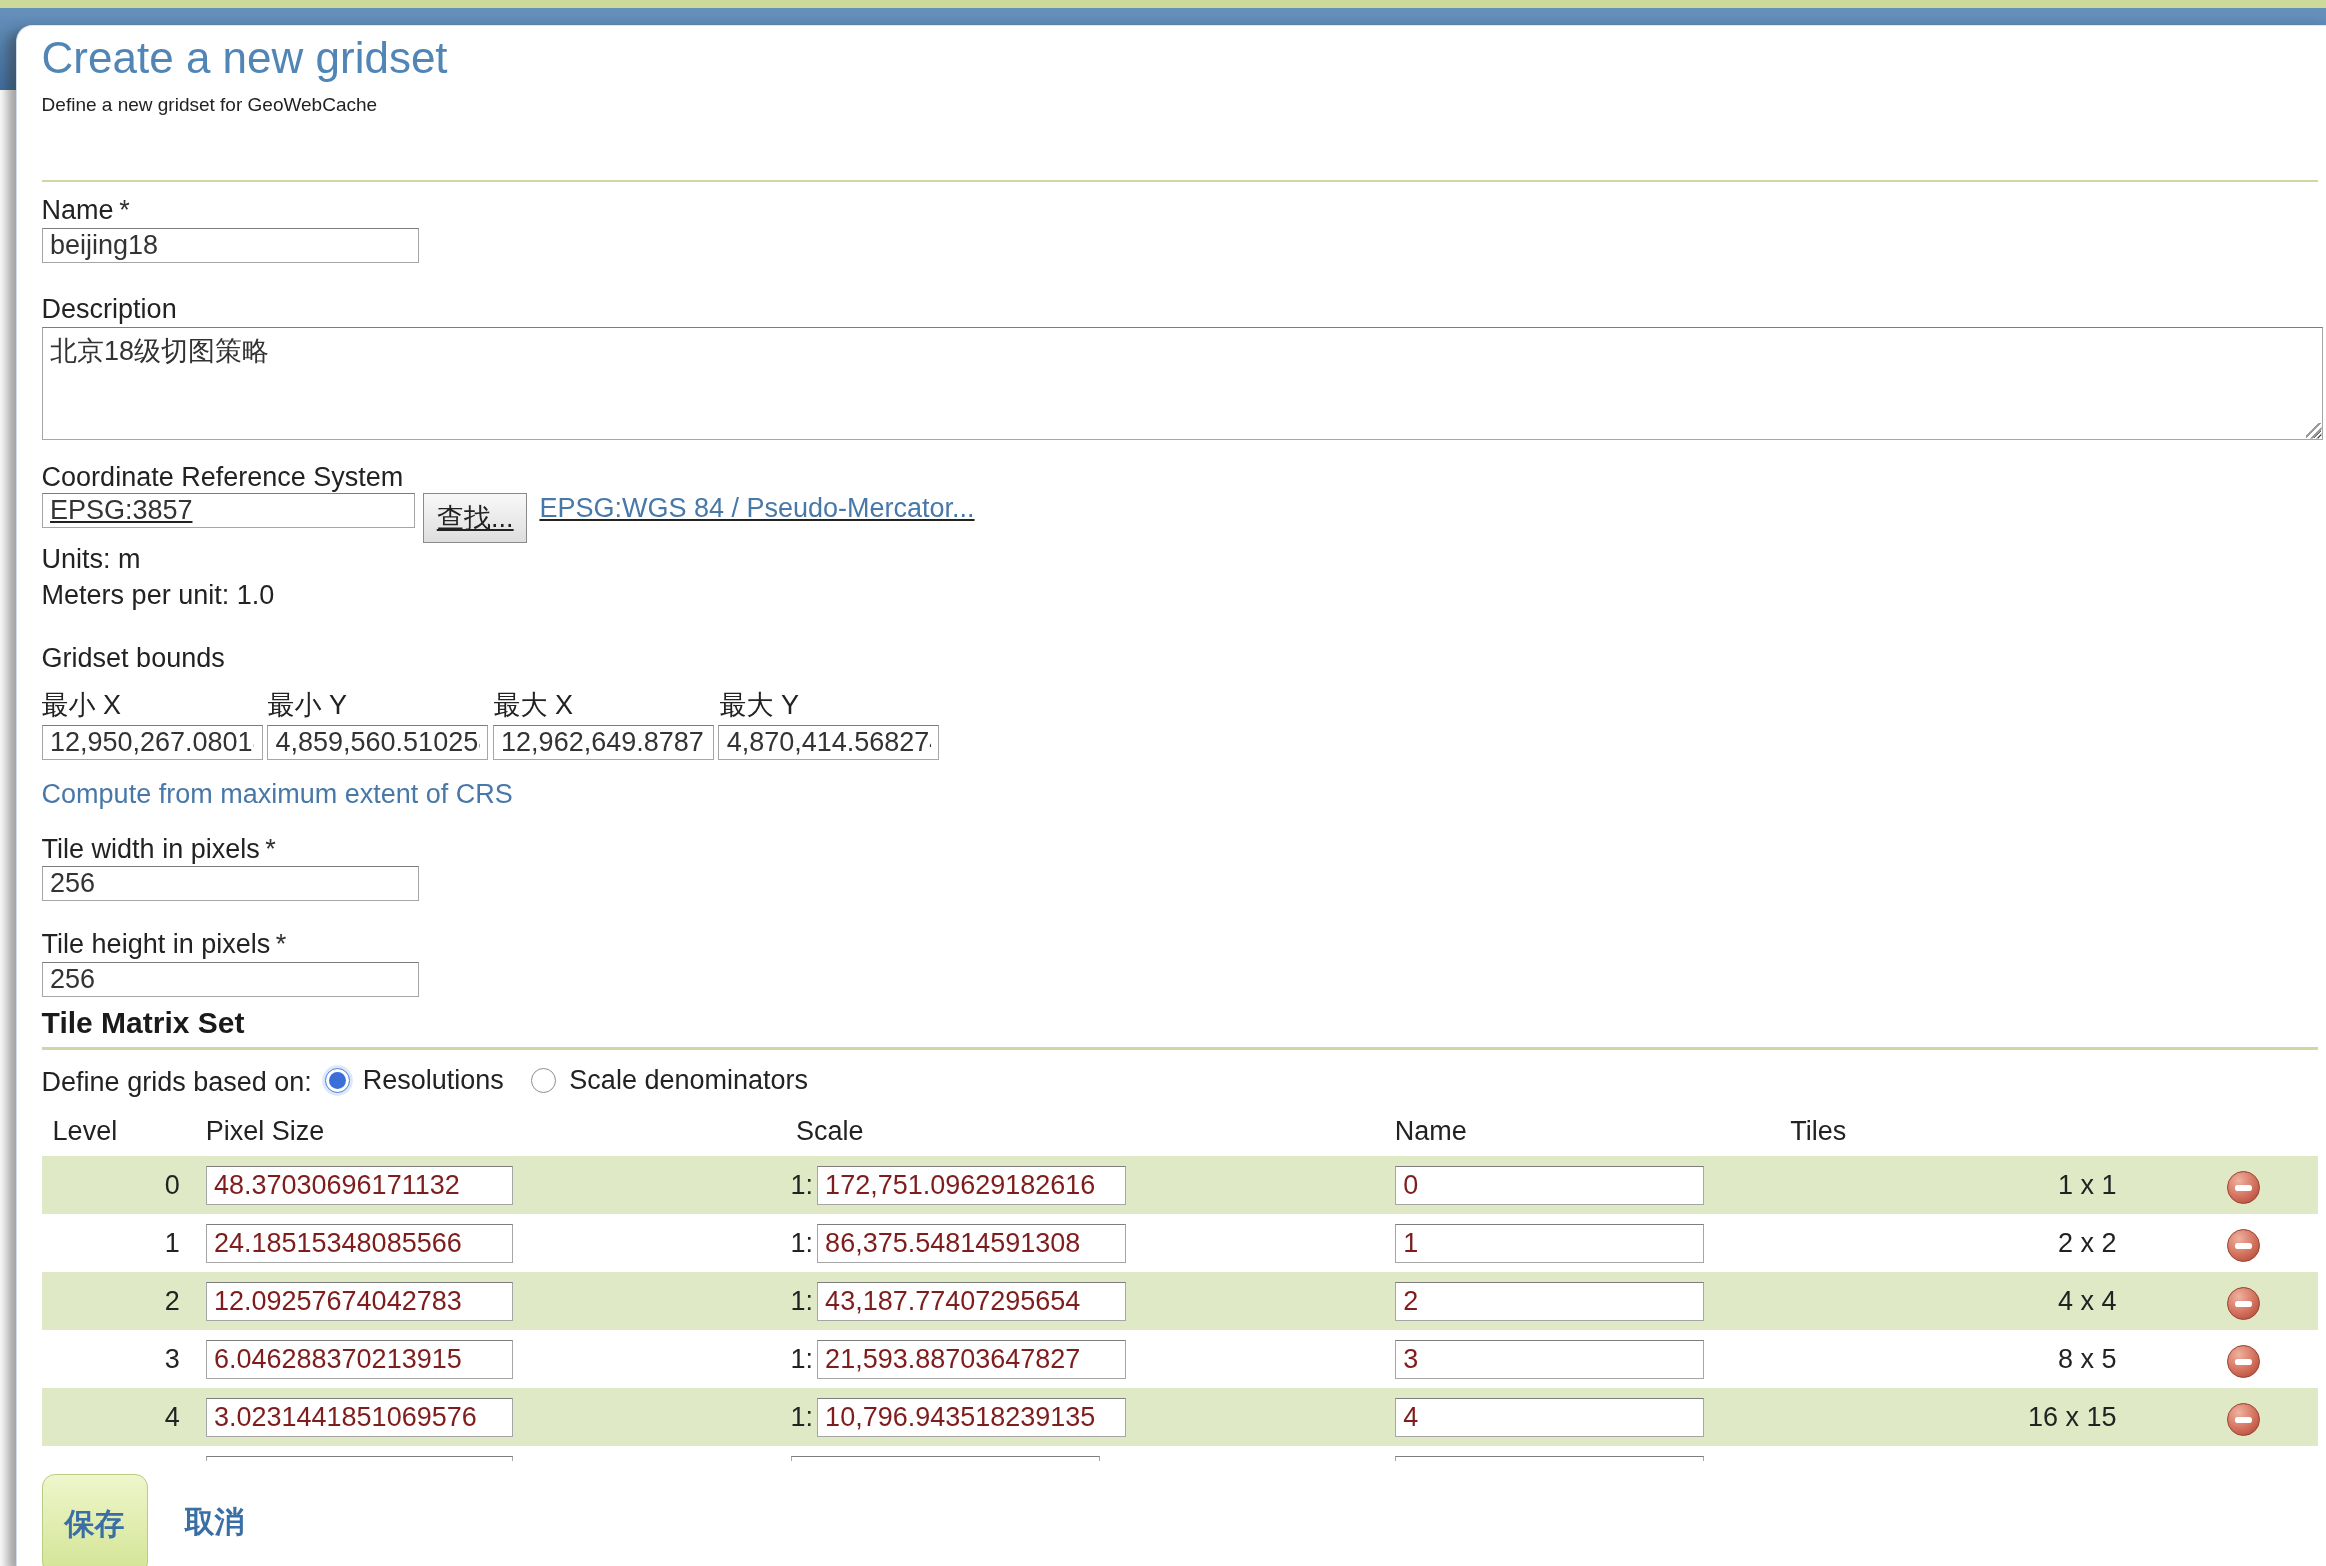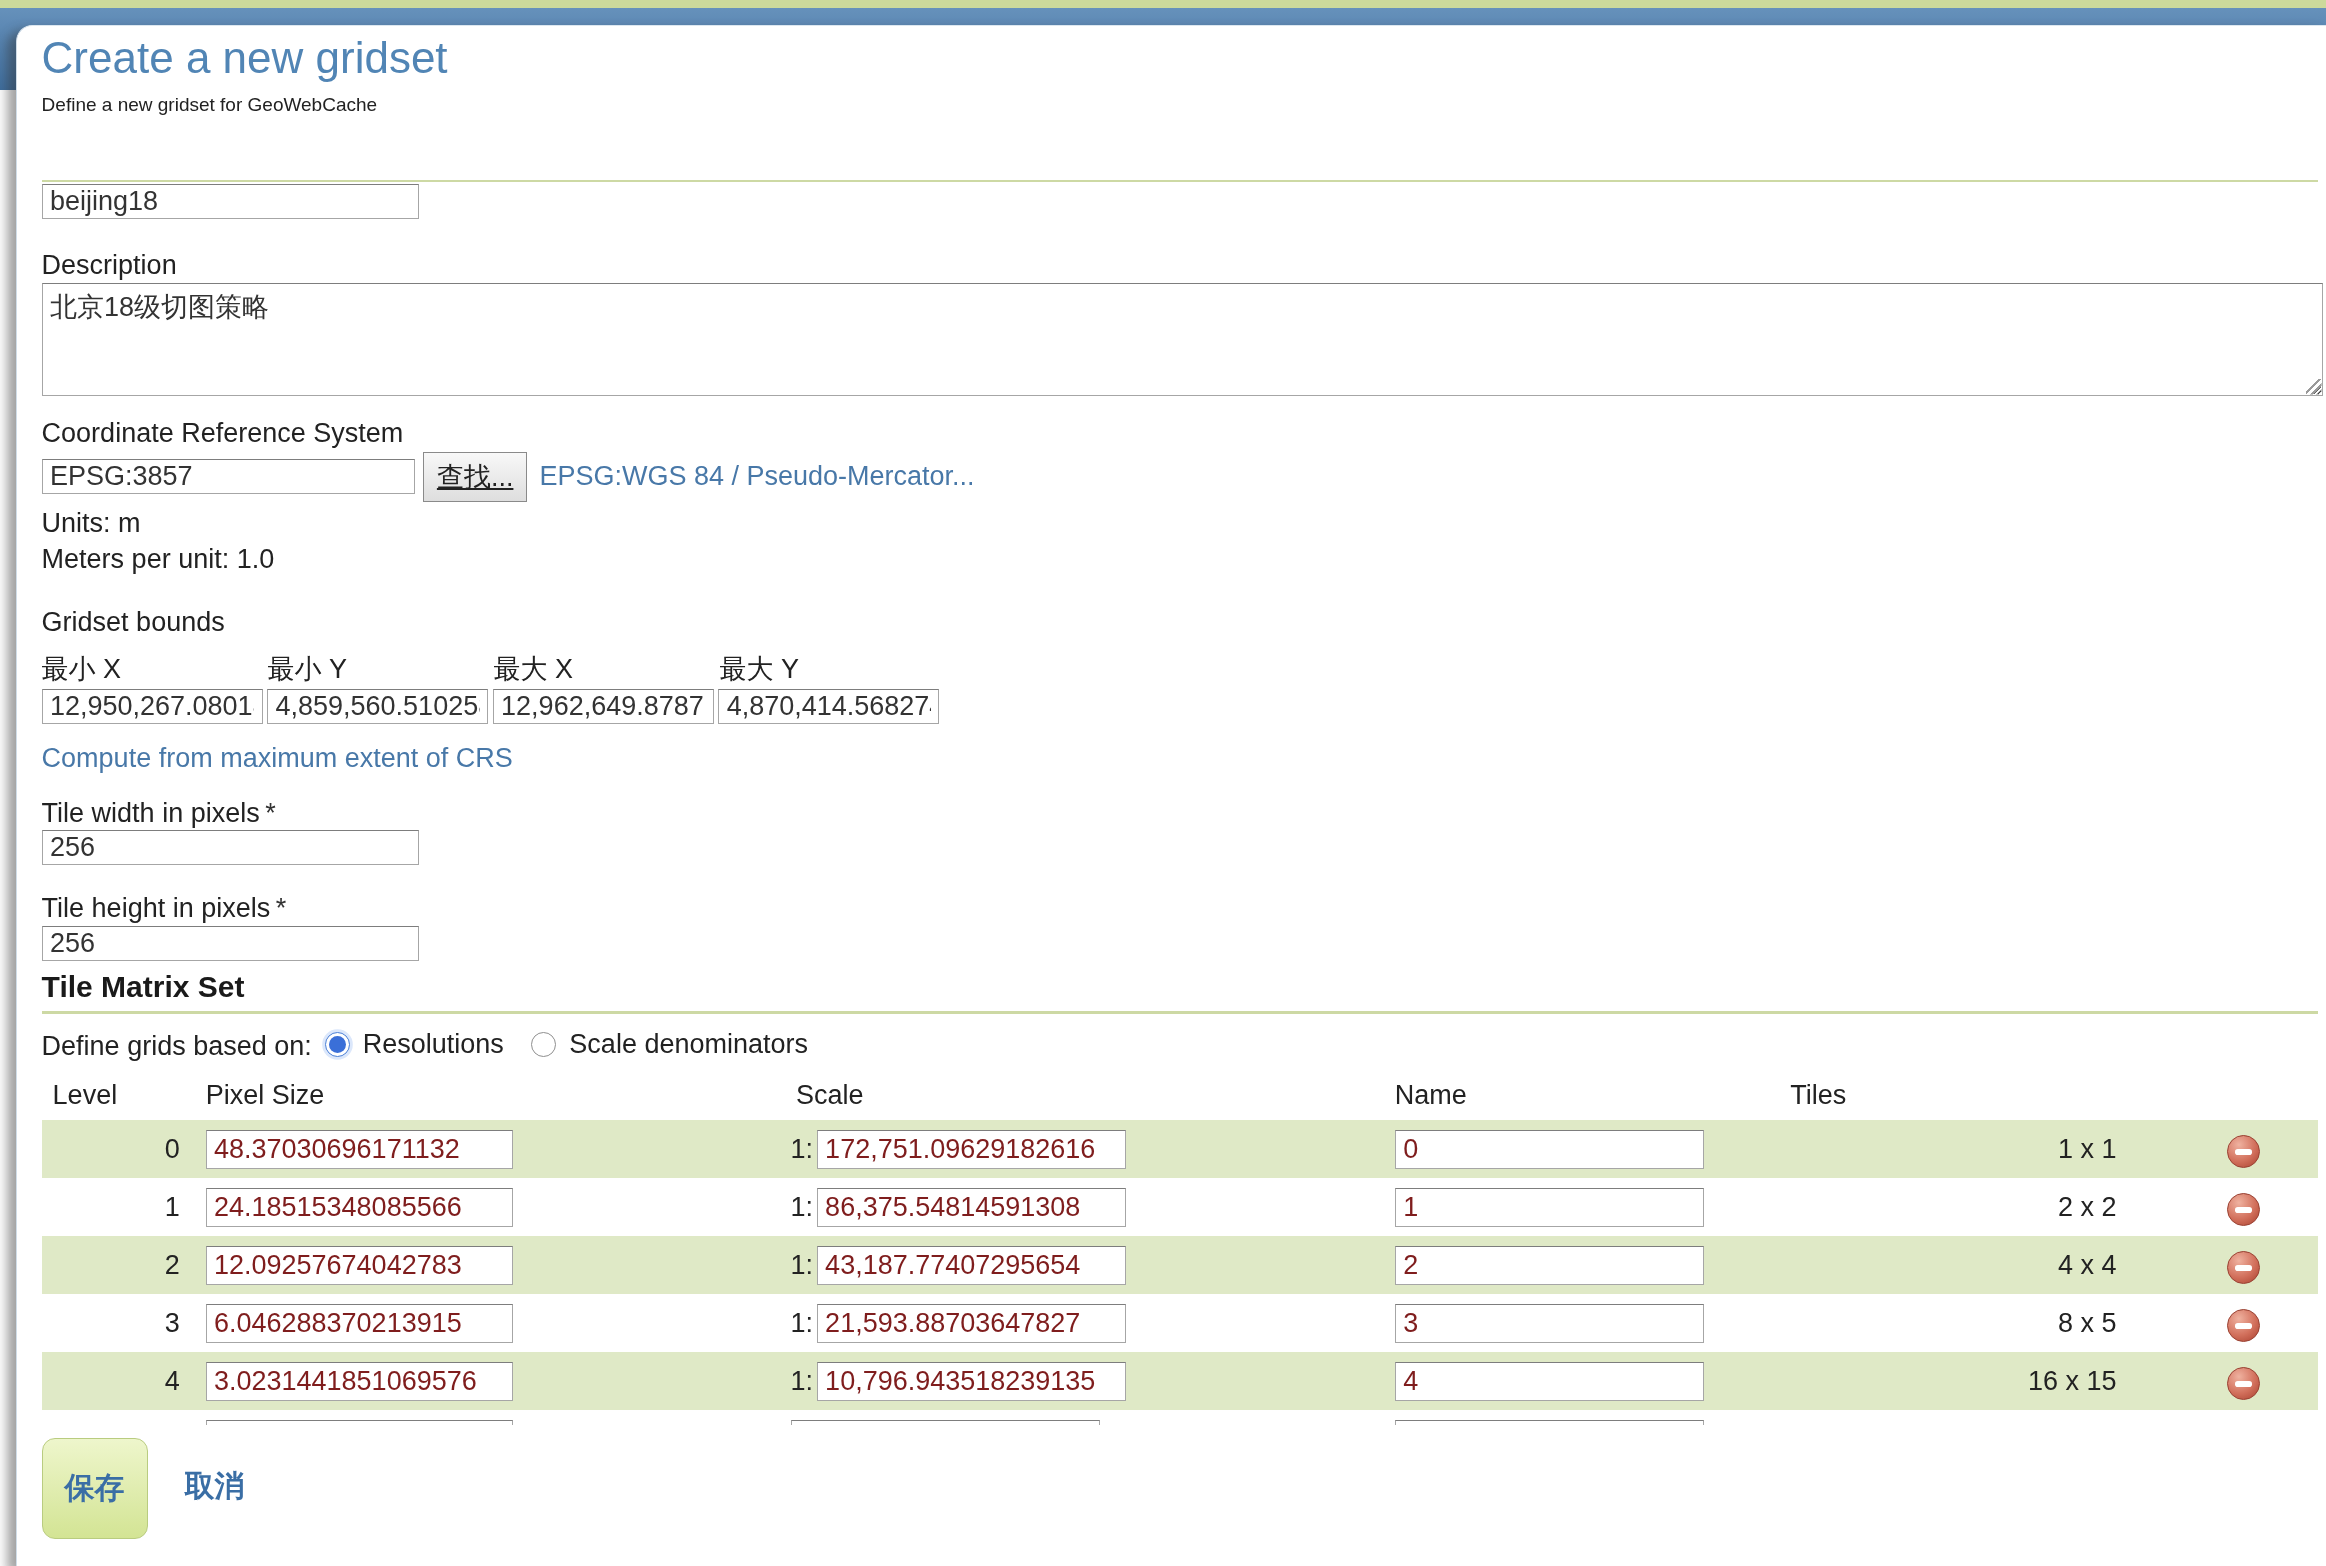--- a/index.html
+++ b/index.html
@@ -52,21 +52,21 @@
   .desc-label { margin-top: 31px; }
   textarea.text-area {
     width: 2281px; height: 113px; margin-top: 1.8px; resize: both;
     padding-top: 5.5px;
     background-image: linear-gradient(315deg, #fff 1.8px, #9a9a9a 1.8px 3.7px, #fff 3.7px 6.4px, #9a9a9a 6.4px 8.3px, #fff 8.3px 11px, #9a9a9a 11px 13px, #fff 13px);
     background-repeat: no-repeat;
     background-position: right bottom;
     background-size: 15.6px 15.6px;
   }
   .crs-label { margin-top: 22px; }
-  .crs-row { margin-top: 8px; display: flex; align-items: center; height: 40px; }
+  .crs-row { margin-top: 0; display: flex; height: 40px; text-decoration: underline; }
   .crs-input { width: 373px; height: 35px; margin-top: 0; }
   .find-button {
     margin-left: 8.3px; height: 50px; padding: 0 13px;
     background: linear-gradient(#f8f8f8, #dedede);
     border: 0.9px solid #8a8a8a;
     font-family: inherit; font-size: 27px; color: #222;
     text-decoration: underline; cursor: pointer;
   }
   .crs-link { margin-left: 12px; }
   a.link { color: #4878a8; text-decoration: none; cursor: pointer; font-size: 27px; }
@@ -150,20 +150,21 @@
 <div class="green-strip"></div>
 <div class="blue-bar"></div>
 
 <div class="panel">
 
   <h1 class="page-title">Create a new gridset</h1>
   <p class="subtitle">Define a new gridset for GeoWebCache</p>
 
   <div class="hr"></div>
 
+  <label class="field-label"><span>Name</span><span class="req">*</span></label>
   <input class="text-input name-input" value="beijing18" style="">
 
   <label class="field-label desc-label">Description</label>
   <textarea class="text-area" style="">北京18级切图策略</textarea>
 
   <label class="field-label crs-label">Coordinate Reference System</label>
   <div class="crs-row">
     <input class="text-input crs-input" value="EPSG:3857" style="">
     <button class="find-button">查找...</button>
     <a class="link crs-link">EPSG:WGS 84 / Pseudo-Mercator...</a>

